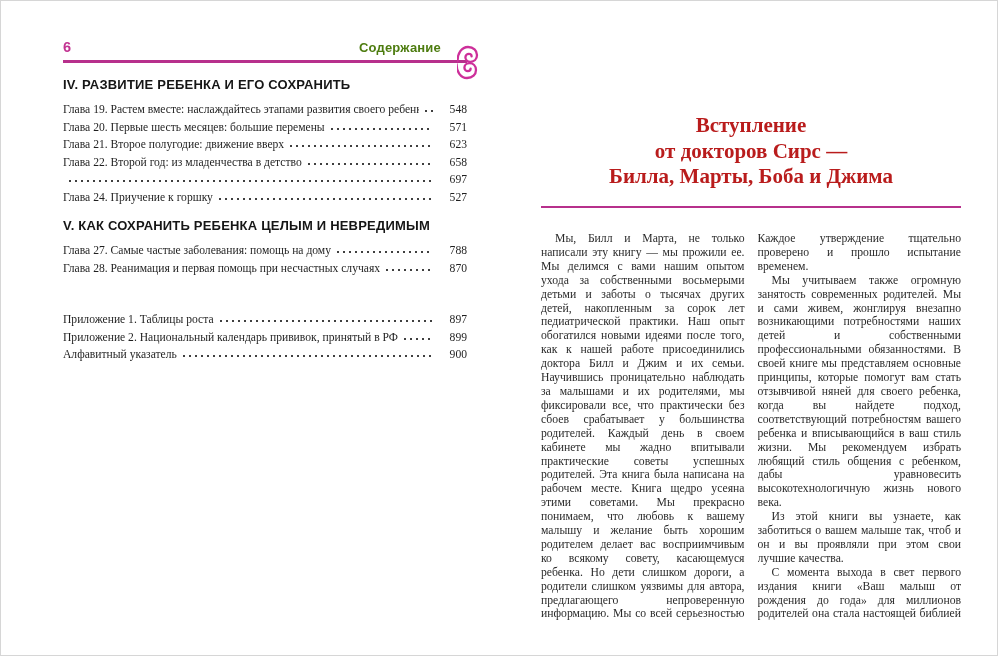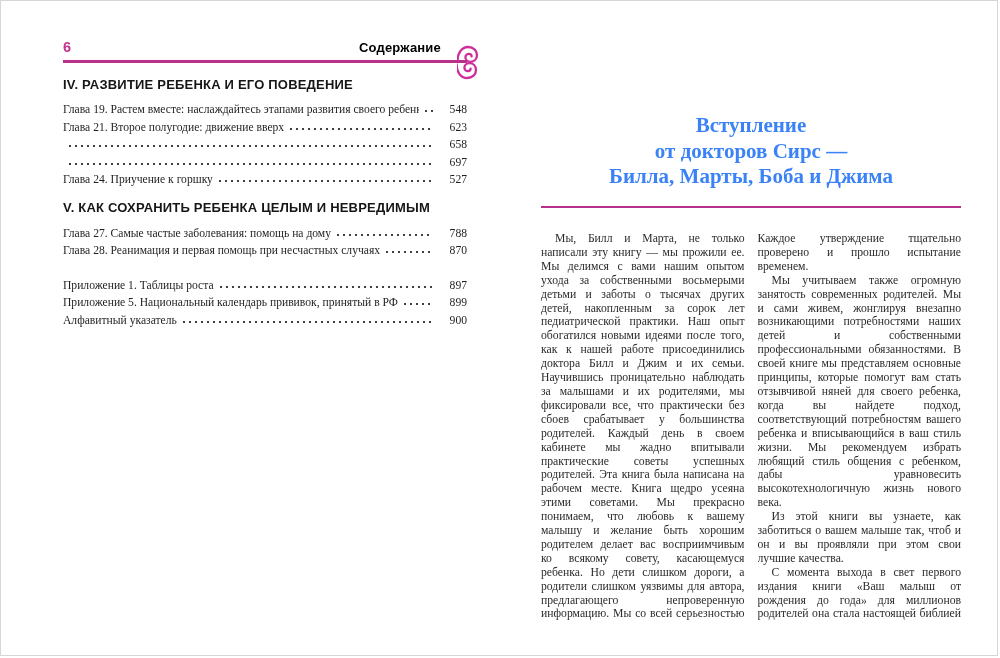--- a/index.html
+++ b/index.html
@@ -24,31 +24,31 @@
   
   .page-left{
     position:absolute;left:62px;top:38px;width:404px;
   }
   .toc-header{position:relative;}
   .toc-header-row{
     display:flex;justify-content:space-between;align-items:baseline;height:18px;
     font-family:"Liberation Sans",sans-serif;font-weight:bold;
   }
   .toc-pagenum{font-size:14.5px;color:var(--pagenum);}
-  .toc-headtitle{font-size:13px;color:#000000;padding-right:26px;letter-spacing:.2px;}
+  .toc-headtitle{font-size:13px;color:#4d7c0f;padding-right:26px;letter-spacing:.2px;}
   .toc-rule{margin-top:3px;height:2.5px;background:var(--accent);}
   .ornament{position:absolute;right:-12px;top:6px;}
 
   .toc-section-title{
     font-family:"Liberation Sans",sans-serif;font-weight:bold;
     font-size:13px;letter-spacing:.2px;color:#161616;
     margin-top:14px;
   }
   .toc-rows{margin-top:7px;}
-  .toc-extras{margin-top:17px;}
+  .toc-extras{margin-top:34px;}
   .toc-row{
     display:flex;align-items:flex-end;
     height:17.5px;font-size:11.6px;color:var(--ink);
     white-space:nowrap;overflow:hidden;
   }
   .toc-label{flex:0 1 auto;overflow:hidden;}
   .dots{
     flex:1 1 auto;min-width:10px;height:12px;margin:0 4px 1px;
     background-image:radial-gradient(circle,#3f3f3f 0.9px,rgba(0,0,0,0) 1.2px);
     background-size:6px 4px;background-repeat:repeat-x;
@@ -56,21 +56,21 @@
   }
   .toc-page{flex:0 0 30px;text-align:right;font-family:Liberation Serif, serif;}
 
   
   .page-right{
     position:absolute;left:540px;top:0;width:420px;height:656px;
   }
   .intro-title{
     margin-top:112px;text-align:center;
     font-family:"Liberation Serif",serif;font-weight:bold;
-    font-size:21px;line-height:25.5px;color:#3b82f6;
+    font-size:21px;line-height:25.5px;color:#b91c1c;
   }
   .intro-title span{display:block;}
   .intro-rule{margin-top:16px;height:2.5px;background:var(--accent);}
   .intro-cols{
     margin-top:24px;display:flex;gap:13px;height:388px;overflow:hidden;
   }
   .intro-col{width:203.5px;flex:0 0 203.5px;overflow:hidden;}
   .intro-col p{
     font-size:11.7px;line-height:13.9px;color:var(--body-ink);
     text-align:justify;
@@ -89,33 +89,39 @@
         <span class="toc-pagenum">6</span>
         <span class="toc-headtitle">Содержание</span>
       </div>
       <div class="toc-rule"></div>
       <svg class="ornament" width="22" height="36" viewBox="0 0 22 36" aria-hidden="true">
         <path fill="none" stroke="#cd2f9a" stroke-width="2.3" stroke-linecap="round" d="M0.5,16 C0.5,8.5 4.5,2 11,2 C16.5,2 20,5.6 20,10 C20,14.2 17,16.8 13.4,16.8 C10.4,16.8 8.4,14.8 8.4,12.3 C8.4,10.2 10,8.8 11.9,8.8 C13.5,8.8 14.6,10 14.6,11.4"></path>
         <path fill="none" stroke="#cd2f9a" stroke-width="2.3" stroke-linecap="round" transform="matrix(1,0,0,-1,-1,35)" d="M0.5,16 C0.5,8.5 4.5,2 11,2 C16.5,2 20,5.6 20,10 C20,14.2 17,16.8 13.4,16.8 C10.4,16.8 8.4,14.8 8.4,12.3 C8.4,10.2 10,8.8 11.9,8.8 C13.5,8.8 14.6,10 14.6,11.4"></path>
       </svg>
     </header>
 
-    <h2 class="toc-section-title">IV. РАЗВИТИЕ РЕБЕНКА И ЕГО ПОВЕДЕНИЕ</h2>
+    <h2 class="toc-section-title">IV. РАЗВИТИЕ РЕБЕНКА И ЕГО СОХРАНИТЬ</h2>
     <div class="toc-rows">
       <div class="toc-row">
         <span class="toc-label">Глава 19. Растем вместе: наслаждайтесь этапами развития своего ребенка</span>
         <span class="dots"></span>
         <span class="toc-page">548</span>
       </div>
       <div class="toc-row">
+        <span class="toc-label">Глава 20. Первые шесть месяцев: большие перемены</span>
+        <span class="dots"></span>
+        <span class="toc-page">571</span>
+      </div>
+      <div class="toc-row">
         <span class="toc-label">Глава 21. Второе полугодие: движение вверх</span>
         <span class="dots"></span>
         <span class="toc-page">623</span>
       </div>
       <div class="toc-row">
+        <span class="toc-label">Глава 22. Второй год: из младенчества в детство</span>
         <span class="dots"></span>
         <span class="toc-page">658</span>
       </div>
       <div class="toc-row">
         <span class="dots"></span>
         <span class="toc-page">697</span>
       </div>
       <div class="toc-row">
         <span class="toc-label">Глава 24. Приучение к горшку</span>
         <span class="dots"></span>
@@ -137,21 +143,21 @@
       </div>
     </div>
 
     <div class="toc-extras">
       <div class="toc-row">
         <span class="toc-label">Приложение 1. Таблицы роста</span>
         <span class="dots"></span>
         <span class="toc-page">897</span>
       </div>
       <div class="toc-row">
-        <span class="toc-label">Приложение 5. Национальный календарь прививок, принятый в РФ</span>
+        <span class="toc-label">Приложение 2. Национальный календарь прививок, принятый в РФ</span>
         <span class="dots"></span>
         <span class="toc-page">899</span>
       </div>
       <div class="toc-row">
         <span class="toc-label">Алфавитный указатель</span>
         <span class="dots"></span>
         <span class="toc-page">900</span>
       </div>
     </div>
   </section>

